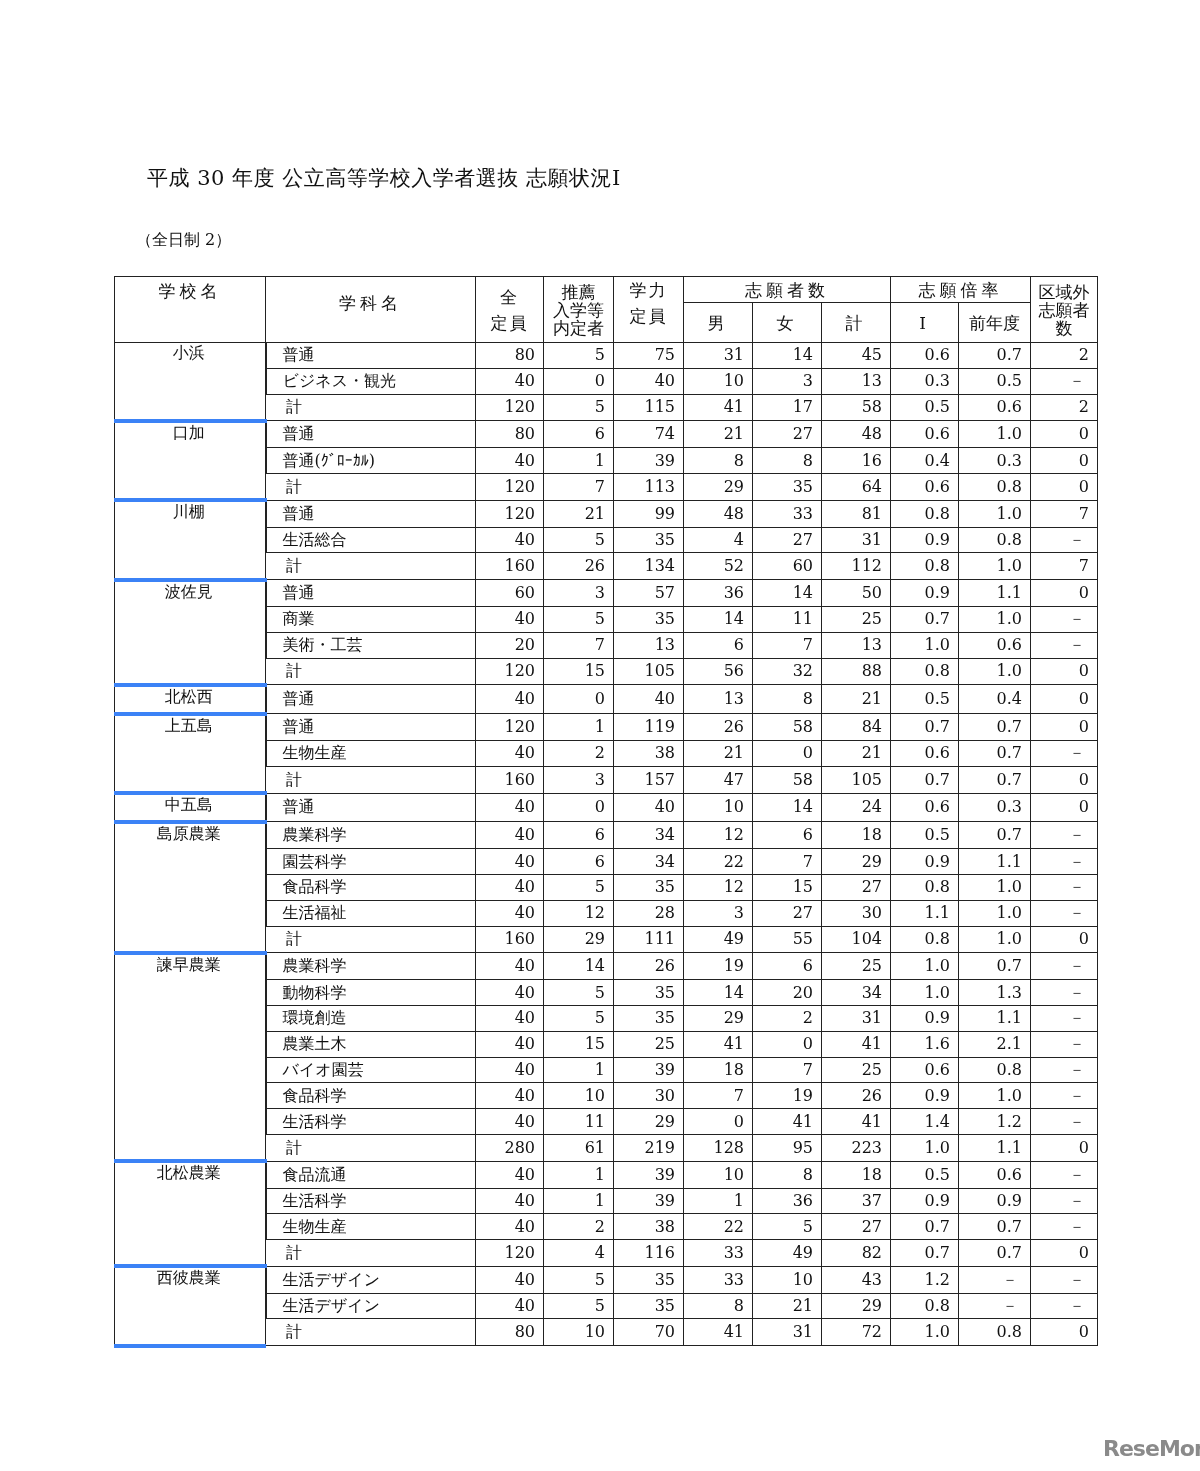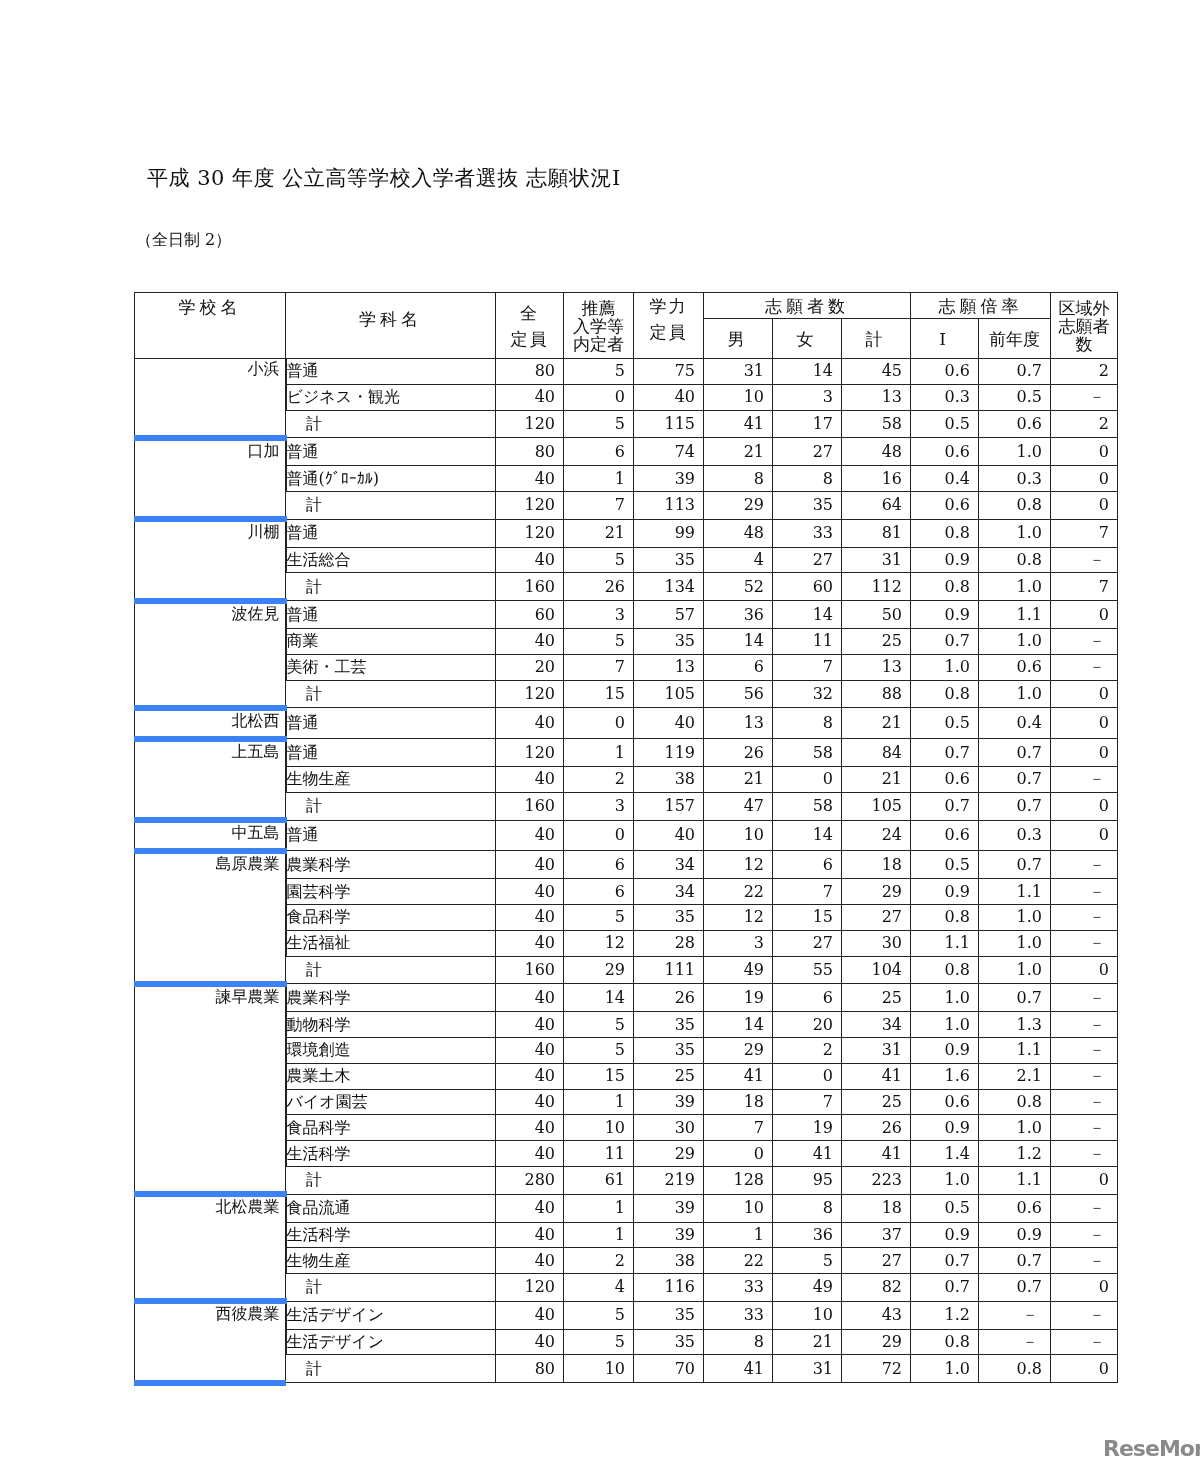--- a/index.html
+++ b/index.html
@@ -1,28 +1,28 @@
 <!DOCTYPE html>
 <html><head>
 <meta charset="utf-8">
 <style>
   html, body { margin:0; padding:0; background:#ffffff; }
   body { width:1200px; height:1471px; position:relative; font-family:"DejaVu Serif","Liberation Serif",serif; color:#111; overflow:hidden; }
   .title { position:absolute; left:147px; top:164px; font-size:21px; letter-spacing:0.5px; white-space:pre; }
   .subtitle { position:absolute; left:136px; top:230px; font-size:16px; white-space:pre; }
-  table.grid { position:absolute; left:114px; top:292px; border-collapse:collapse; table-layout:fixed;margin-left:20px; }
+  table.grid { position:absolute; left:114px; top:276px; border-collapse:collapse; table-layout:fixed; }
   table.grid td, table.grid th { border:1px solid #222; padding:0 5px; font-weight:normal; font-size:16px; height:24.8px; line-height:20px; white-space:nowrap; overflow:hidden; }
   table.grid th { text-align:center; font-size:17px; letter-spacing:4px; }
   table.grid th.small { font-size:17px; letter-spacing:0; line-height:18px; padding:0 2px; }
   table.grid td.num { text-align:right; padding-right:8px; }
-  table.grid td.school { vertical-align:top; text-align:right; padding-left:3px; border-bottom:none; border-top:1px solid #222;}
+  table.grid td.school { vertical-align:top; text-align:center; padding-left:3px; border-bottom:none; border-top:1px solid #222;}
   table.grid td.school.cont { border-top:none; }
-  table.grid td.dept { text-align:left; padding-left:0; border-left:2px solid #222; }
+  table.grid td.dept { text-align:left; padding-left:16px; border-left:2px solid #222; }
   table.grid td.total { text-align:left; padding-left:20px; border-left:none; }
-  table.grid tr.last td.school { border-bottom:6px solid #3b82f6; }
+  table.grid tr.last td.school { border-bottom:4px solid #3b82f6; }
   table.grid td.dash { text-align:right; padding-right:12px; color:#444; }
   .wm { position:absolute; left:1103px; top:1436px; font-family:"DejaVu Sans","Liberation Sans",sans-serif; font-weight:bold; font-size:22px; color:#8a8a8a; letter-spacing:-1px; }
 </style>
 </head>
 <body>
 
 <div class="title">平成 30 年度 公立高等学校入学者選抜 志願状況Ⅰ</div>
 <div class="subtitle">（全日制 2）</div>
 
 <table class="grid">

